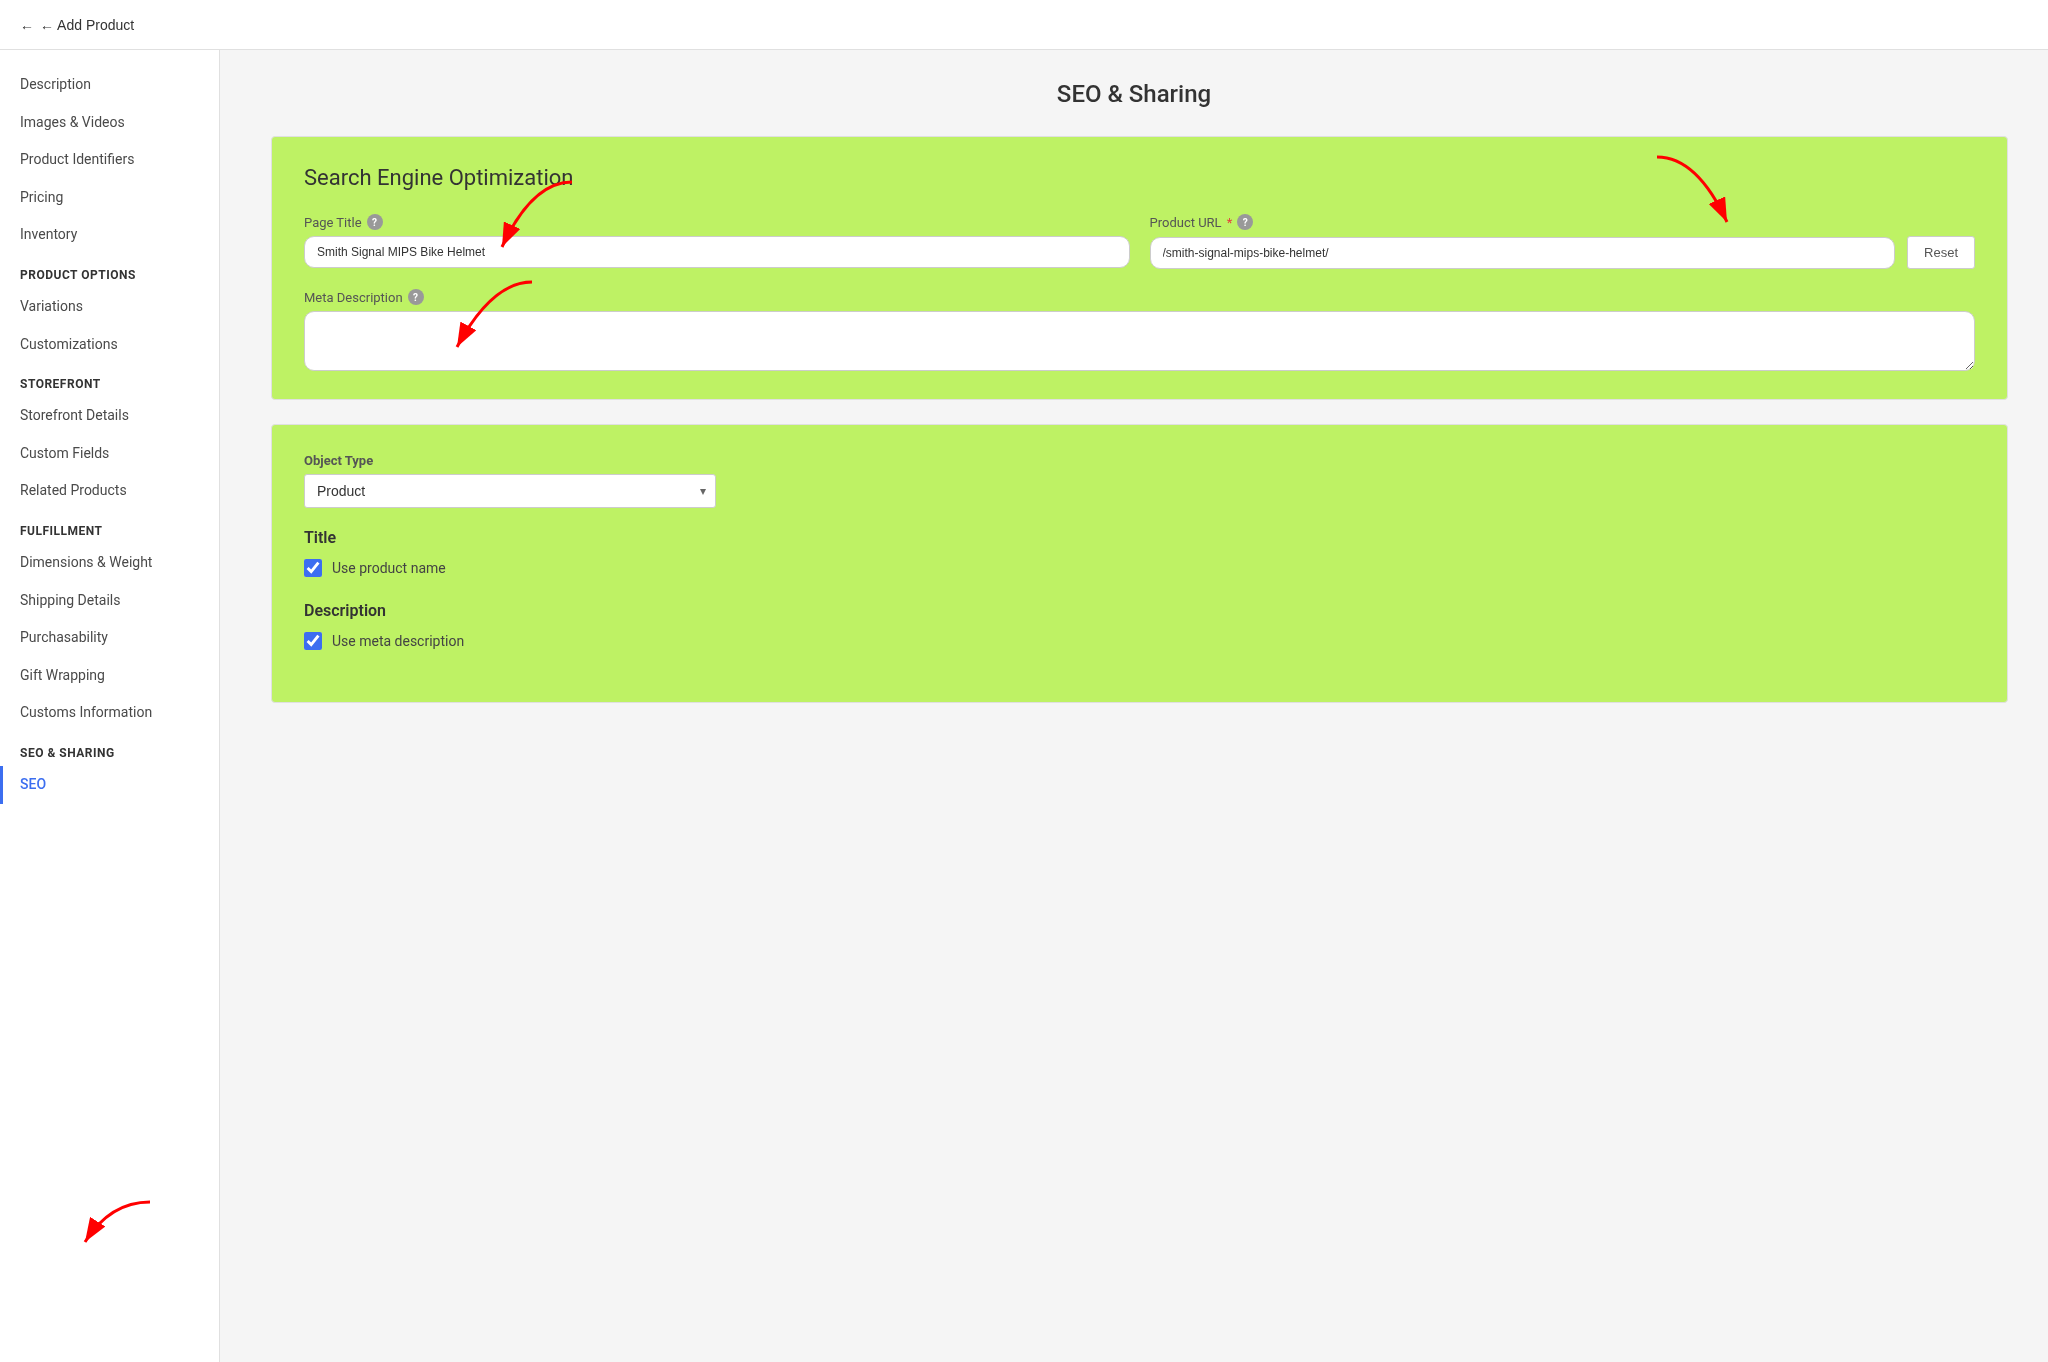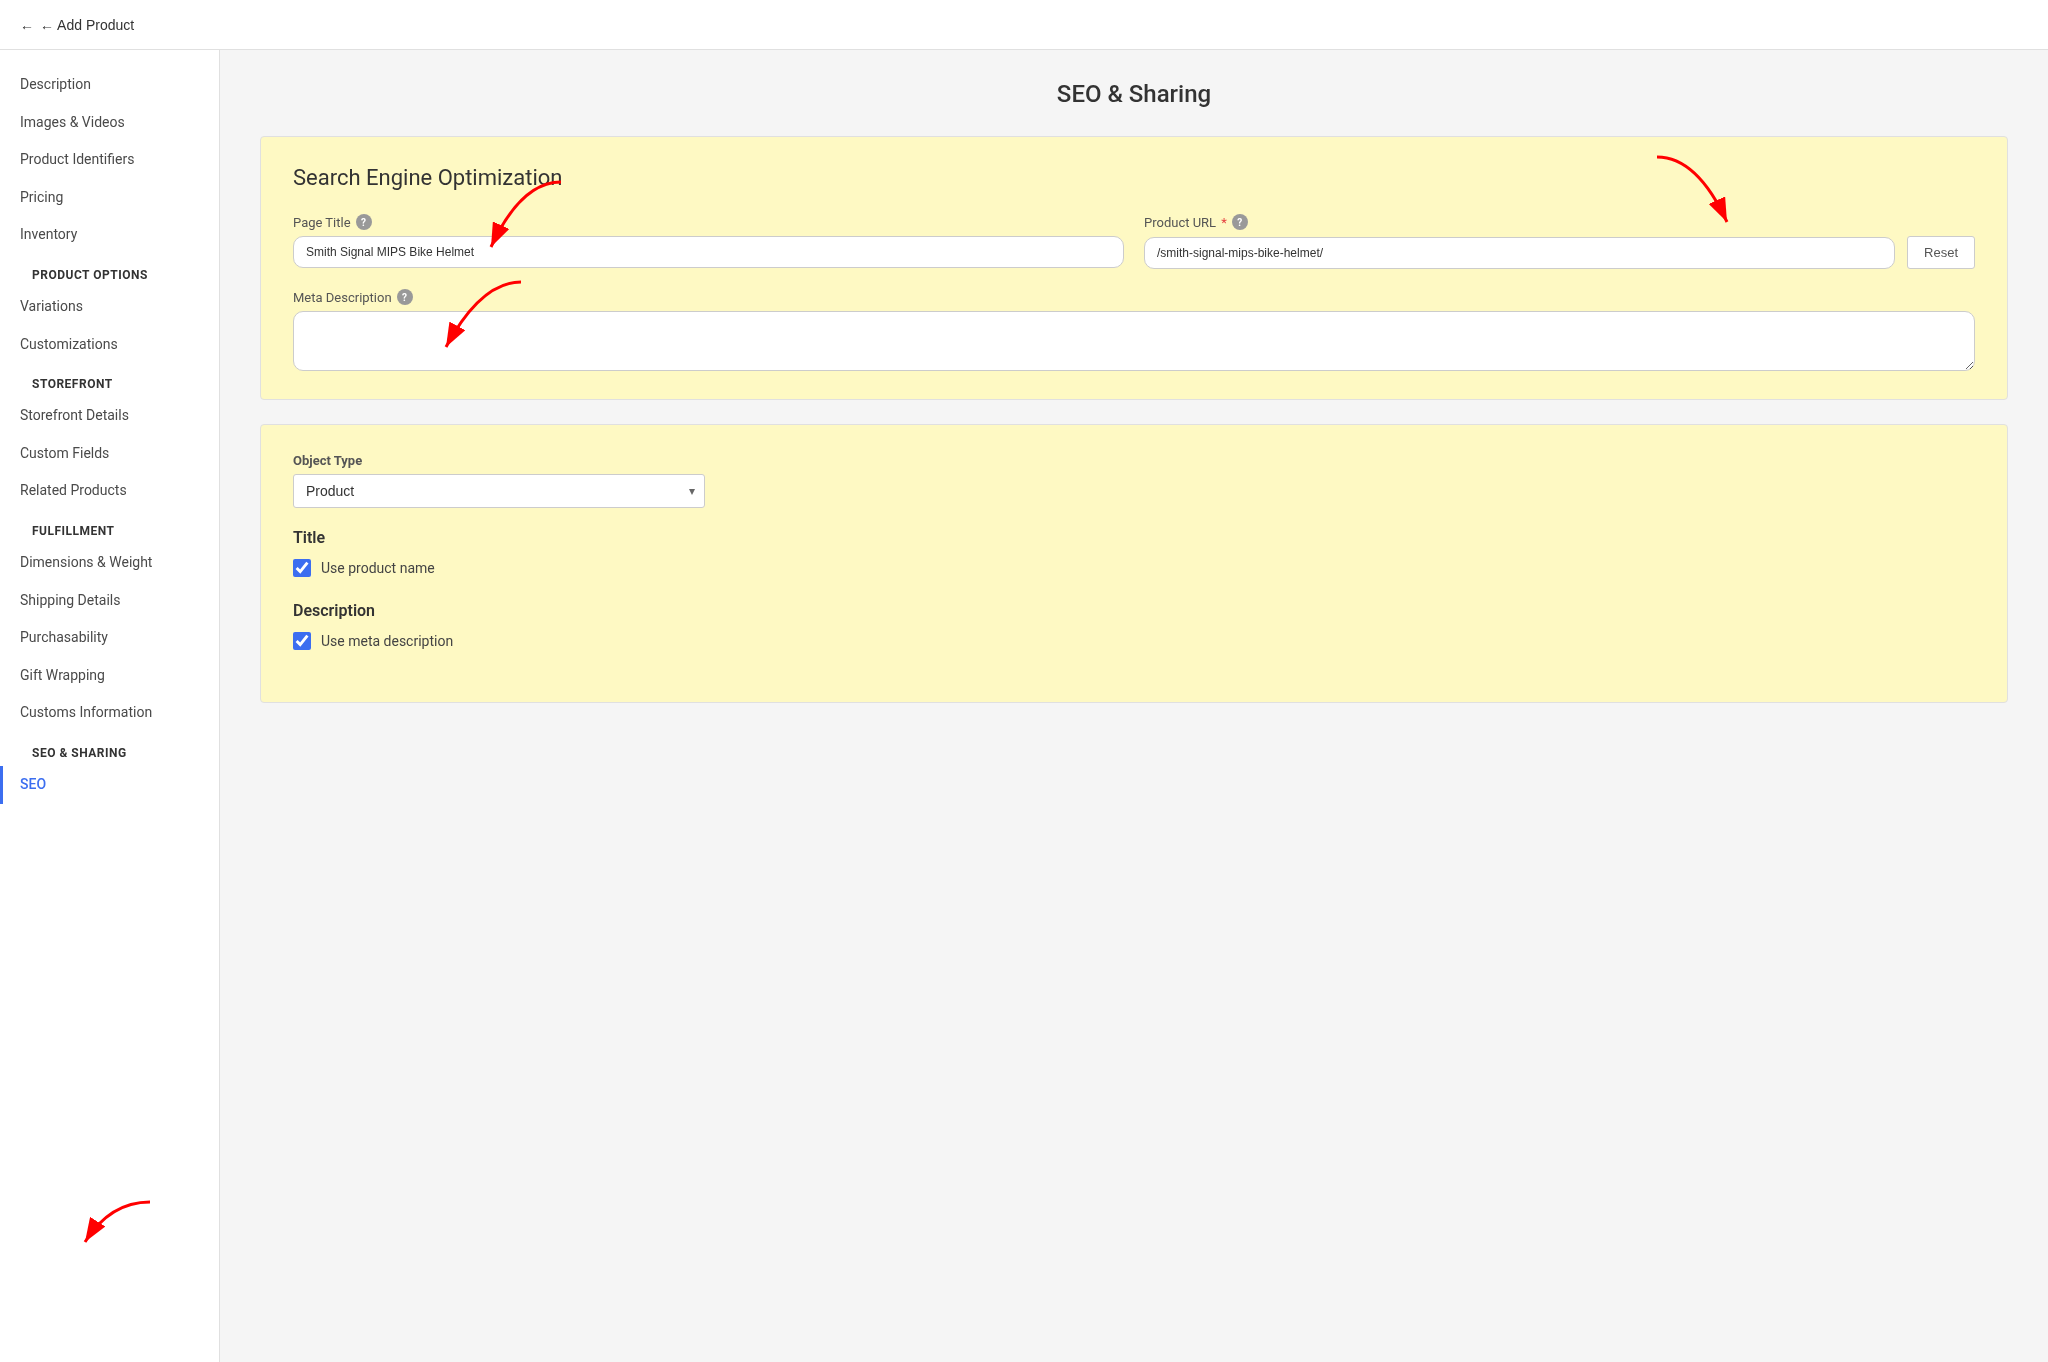--- a/index.html
+++ b/index.html
@@ -54,21 +54,21 @@
     }
 
     .sidebar-item.active {
       color: #3c6ef0;
       font-weight: 500;
       border-left: 3px solid #3c6ef0;
       padding-left: 17px;
     }
 
     .sidebar-section-header {
-      padding: 14px 32px 6px;
+      padding: 14px 20px 6px;
       font-size: 12px;
       font-weight: 700;
       color: #333;
       text-transform: uppercase;
       letter-spacing: 0.5px;
     }
 
     .main-content {
       margin-left: 220px;
       flex: 1;
@@ -87,25 +87,26 @@
       color: #333;
       margin-bottom: 6px;
     }
 
     .page-header p {
       color: #666;
       font-size: 14px;
     }
 
     .card {
-      background: #fef9c3;
+      background: #bef264;
       border-radius: 4px;
       border: 1px solid #e0e0e0;
       padding: 28px 32px;
       margin-bottom: 24px;
+      margin-left: 11px;
     }
 
     .card h2 {
       font-size: 22px;
       font-weight: 400;
       margin-bottom: 24px;
       color: #333;
     }
 
     .form-row {

